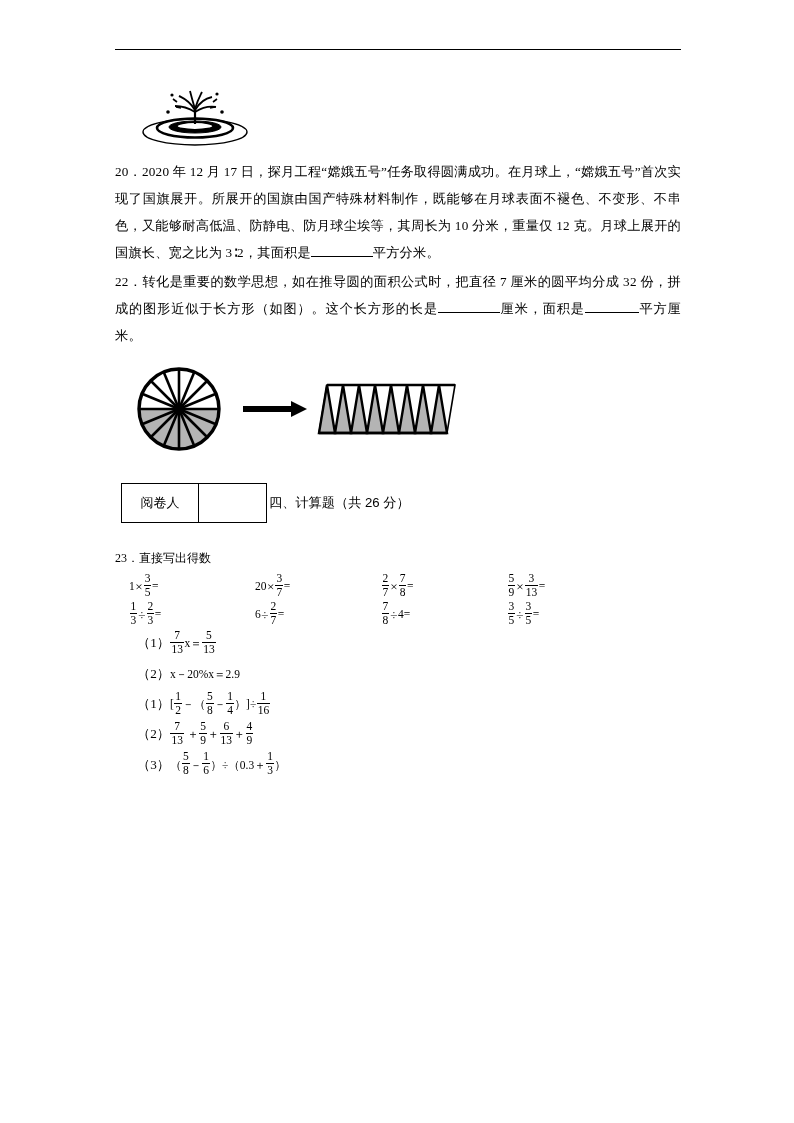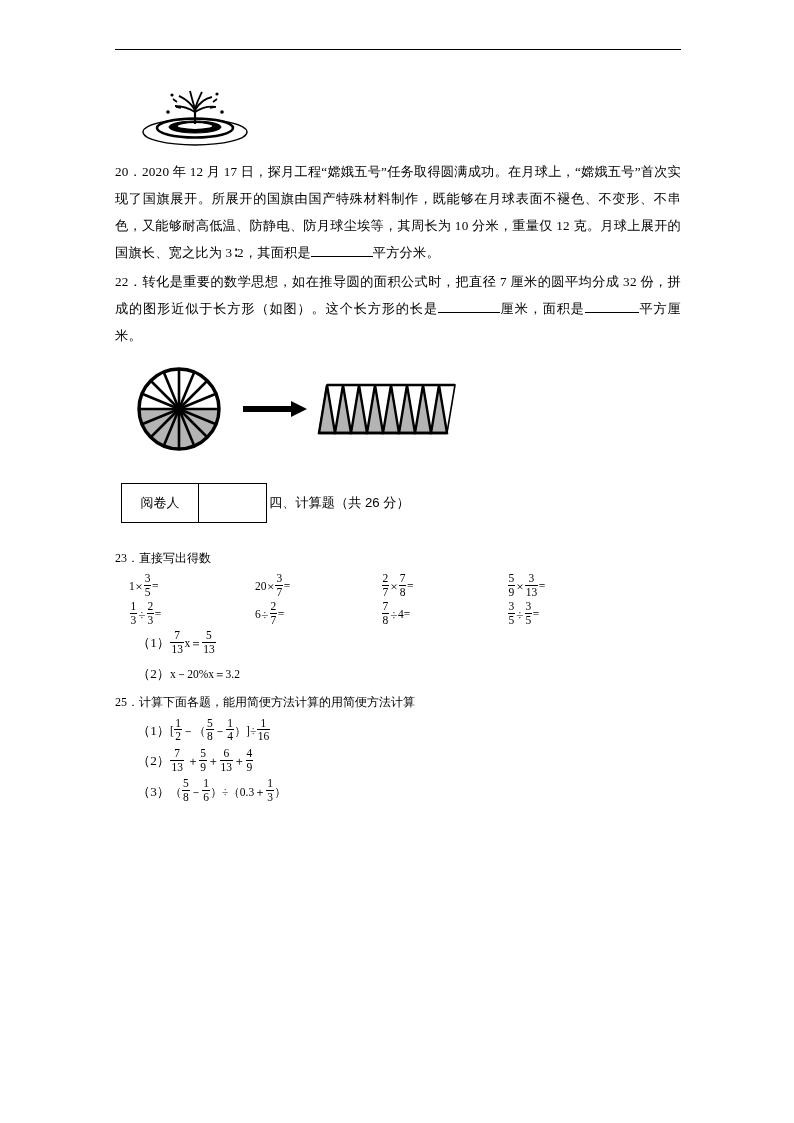--- a/index.html
+++ b/index.html
@@ -265,25 +265,24 @@
       <div class="expr-col">
         <span class="frac"><span class="n">3</span><span class="d">5</span></span><span class="op">÷</span><span class="frac"><span class="n">3</span><span class="d">5</span></span><span class="sm">=</span>
       </div>
     </div>
 
     
     <div class="expr-line expr-indent">
       <span>（1）</span><span class="frac"><span class="n">7</span><span class="d">13</span></span><span class="sm">x＝</span><span class="frac"><span class="n">5</span><span class="d">13</span></span>
     </div>
     <div class="expr-line expr-indent">
-      <span>（2）</span><span class="sm">x－20%x＝3.2</span>
-    </div>
-
-    
-    <div class="prob-head">25．计算下面各题，能用简便方法计算的用简便方法计算</div>
+      <span>（2）</span><span class="sm">x－20%x＝2.9</span>
+    </div>
+
+    
     <div class="expr-line expr-indent">
       <span>（1）</span><span class="seg"><span class="sm">[</span><span class="frac"><span class="n">1</span><span class="d">2</span></span><span class="sm">－（</span><span class="frac"><span class="n">5</span><span class="d">8</span></span><span class="sm">－</span><span class="frac"><span class="n">1</span><span class="d">4</span></span><span class="sm">）]÷</span><span class="frac"><span class="n">1</span><span class="d">16</span></span></span>
     </div>
     <div class="expr-line expr-indent">
       <span>（2）</span><span class="seg"><span class="frac"><span class="n">7</span><span class="d">13</span></span><span class="sm"> ＋</span><span class="frac"><span class="n">5</span><span class="d">9</span></span><span class="sm">＋</span><span class="frac"><span class="n">6</span><span class="d">13</span></span><span class="sm">＋</span><span class="frac"><span class="n">4</span><span class="d">9</span></span></span>
     </div>
     <div class="expr-line expr-indent">
       <span>（3）</span><span class="seg"><span class="sm">（</span><span class="frac"><span class="n">5</span><span class="d">8</span></span><span class="sm">－</span><span class="frac"><span class="n">1</span><span class="d">6</span></span><span class="sm">）÷（0.3＋</span><span class="frac"><span class="n">1</span><span class="d">3</span></span><span class="sm">）</span></span>
     </div>
 

